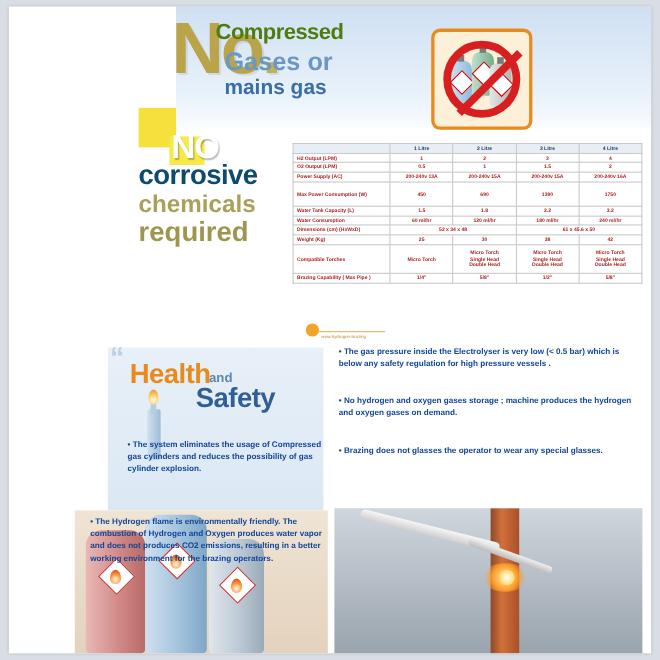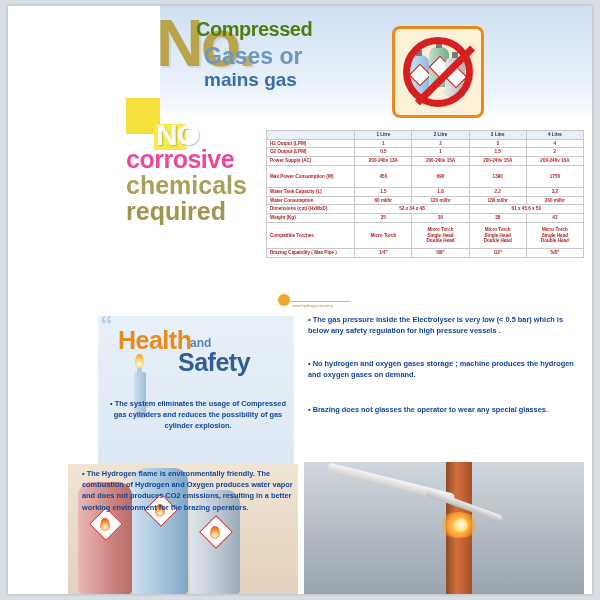--- a/index.html
+++ b/index.html
@@ -56,26 +56,26 @@
     position:absolute;left:196px;top:62px;
     font-size:19px;font-weight:bold;color:#3a6ea5;line-height:24px;
   }
   .no-2{
     position:absolute;left:148px;top:112px;
     font-size:30px;font-weight:bold;color:#ffffff;letter-spacing:-1px;
     text-shadow:1px 1px 1px rgba(0,0,0,.25);
   }
   .h-corrosive{
     position:absolute;left:118px;top:140px;
-    font-size:25px;font-weight:bold;color:#ec4899;line-height:27px;
+    font-size:25px;font-weight:bold;color:#0c4a6e;line-height:27px;
     letter-spacing:-.5px;
   }
   .h-chemicals{
     position:absolute;left:118px;top:166px;
-    font-size:25px;font-weight:bold;color:#a9a159;line-height:27px;
+    font-size:22px;font-weight:bold;color:#a9a159;line-height:27px;
   }
   .h-required{
     position:absolute;left:118px;top:192px;
     font-size:25px;font-weight:bold;color:#9e964f;line-height:27px;
   }
   
   .sign-box{
     position:absolute;left:384px;top:20px;width:86px;height:86px;
     background:#fdf0d8;border:3px solid #e98a1d;border-radius:8px;
   }
@@ -160,21 +160,21 @@
   .torch-tip{
     position:absolute;left:17px;top:0px;width:5px;height:14px;background:#b9ccdd;
   }
   .torch-flame{
     position:absolute;left:15px;top:-8px;width:9px;height:14px;border-radius:50% 50% 50% 50%/60% 60% 40% 40%;
     background:radial-gradient(circle at 50% 70%,#fff 0%,#ffd36b 40%,#f08a1c 100%);
   }
   .blue-text{
     color:#10459a;font-weight:bold;font-size:7.4px;line-height:11.2px;
   }
-  .p-left-1{position:absolute;left:96px;top:392px;width:188px;text-align:center;}
+  .p-left-1{position:absolute;left:108px;top:392px;width:188px;}
   .p-left-2{position:absolute;left:74px;top:462px;width:214px;}
   
   .p-r1{position:absolute;left:300px;top:308px;width:272px;}
   .p-r2{position:absolute;left:300px;top:352px;width:272px;}
   .p-r3{position:absolute;left:300px;top:398px;width:272px;}
   .p-r4{position:absolute;left:300px;top:430px;width:272px;}
   
   .img-bottom-left{
     position:absolute;left:60px;top:458px;width:230px;height:130px;
     background:linear-gradient(180deg,#f0e4d4 0%,#e3d2bd 100%);

